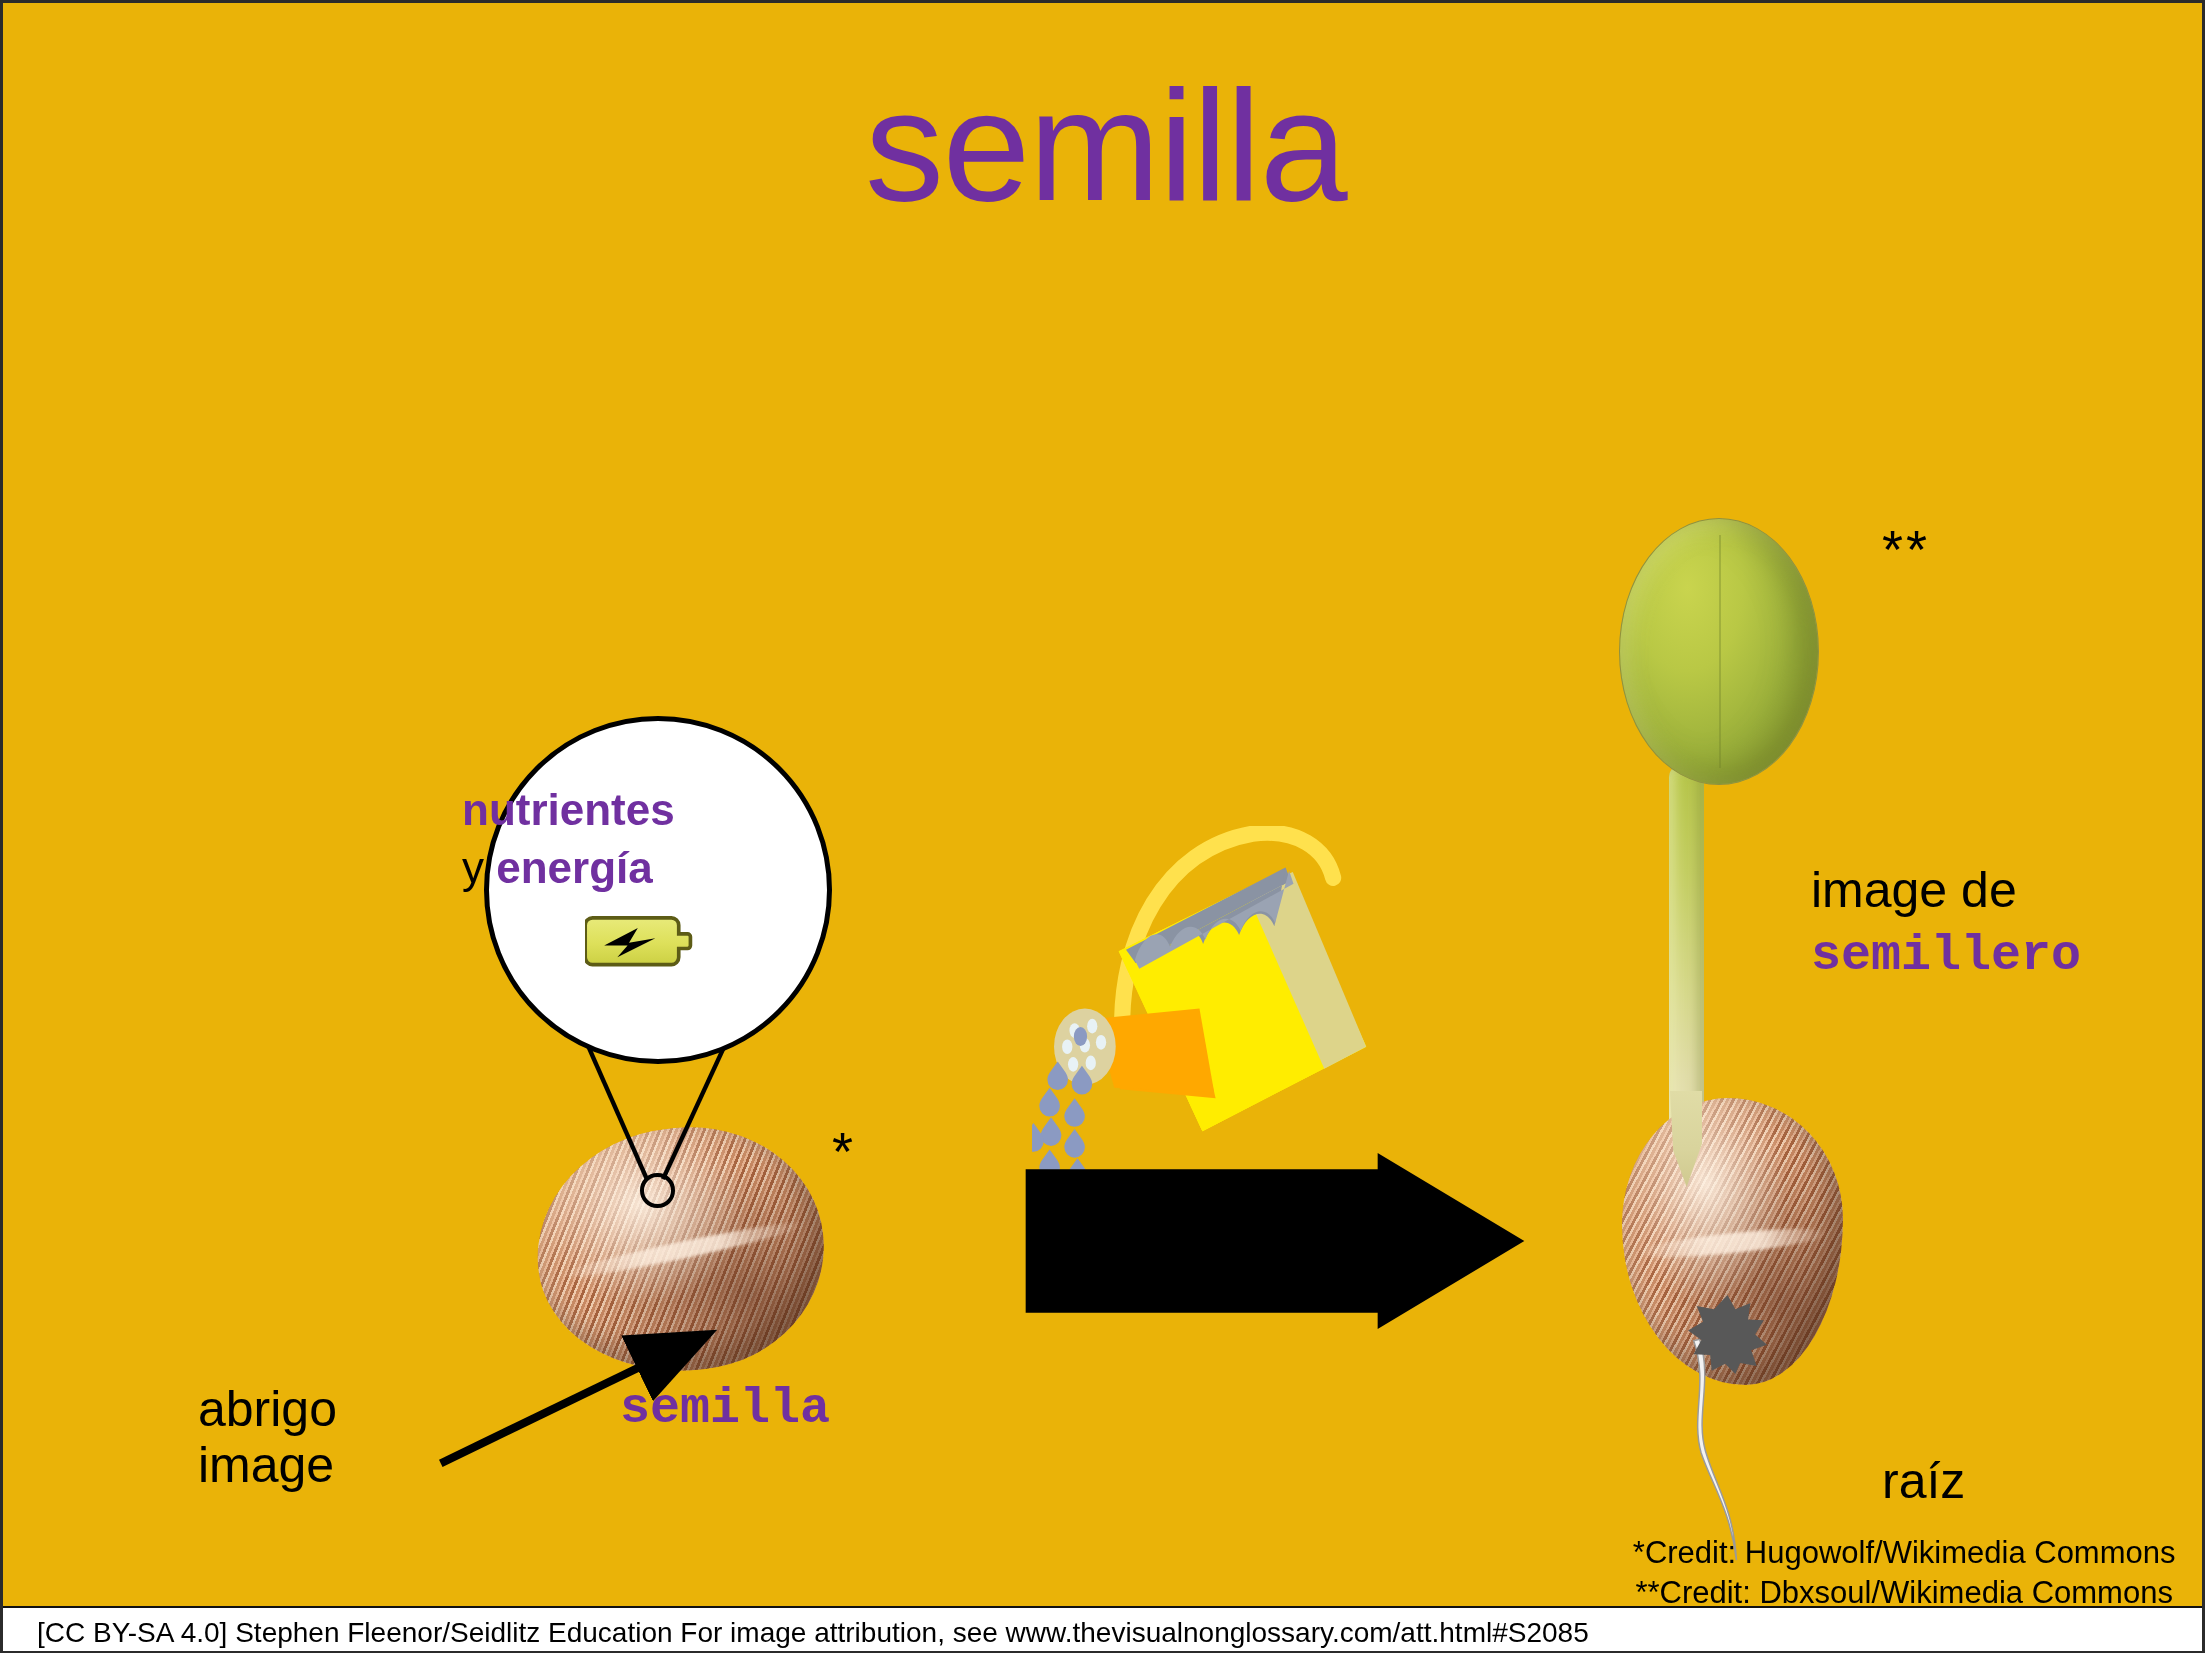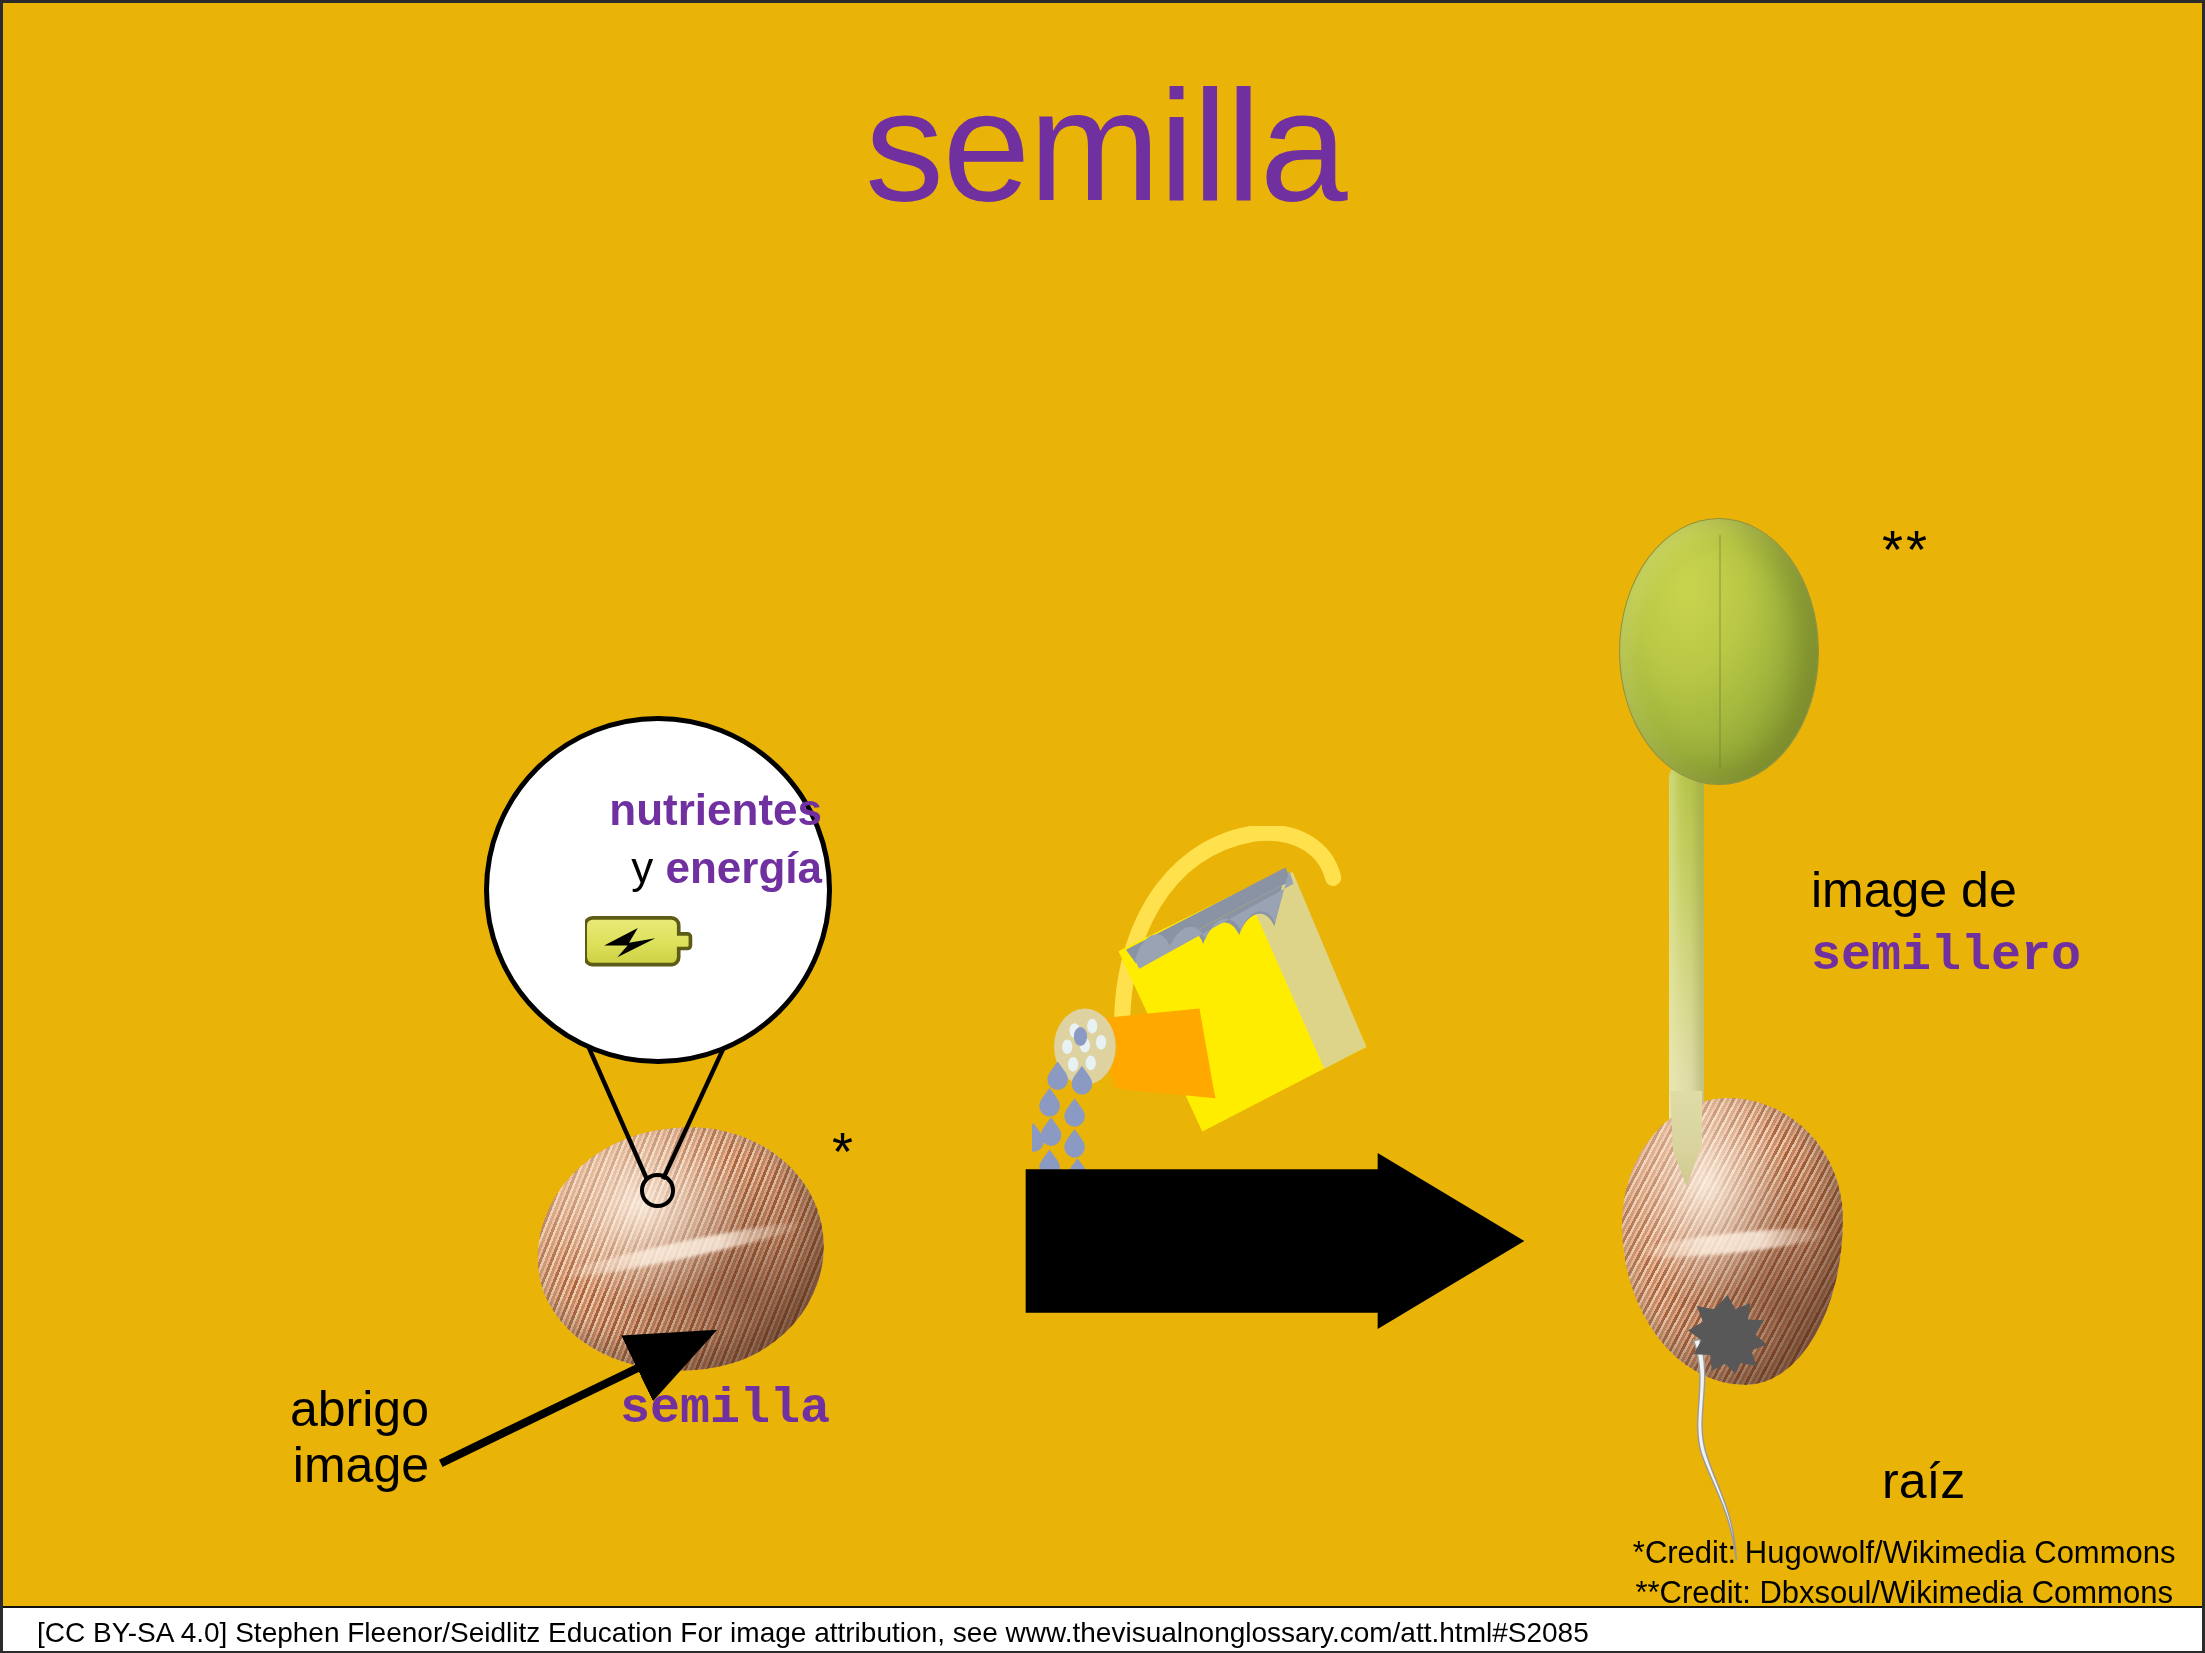--- a/index.html
+++ b/index.html
@@ -34,22 +34,22 @@
   .lbl.ctr{text-align:center;}
 
   
   #callout-circle{
     position:absolute;left:481px;top:713px;
     width:338px;height:338px;border-radius:50%;
     border:5.1px solid #000;background:#fff;
     z-index:6;
   }
   #callout-text{
-    position:absolute;left:481px;top:778px;width:338px;
-    text-align:right;z-index:7;
+    position:absolute;left:459px;top:778px;width:338px;
+    text-align:left;z-index:7;
     font-size:44px;line-height:1.32;color:#7030a0;font-weight:bold;
   }
   #callout-text .plain{color:#000;font-weight:400;}
 
   #battery{
     position:absolute;left:582px;top:909px;
     width:110px;height:57px;z-index:7;
   }
   #mini-circle{
     position:absolute;left:637px;top:1170px;
@@ -119,21 +119,21 @@
     background:#585858;
     clip-path:polygon(50% 0%,60% 18%,79% 10%,76% 31%,96% 32%,85% 50%,100% 63%,80% 70%,87% 90%,66% 86%,60% 100%,47% 87%,30% 96%,28% 76%,7% 75%,17% 57%,0% 45%,19% 34%,11% 14%,33% 18%);
   }
   #root{position:absolute;left:1676px;top:1323px;width:162px;height:243px;z-index:4;}
 
   
   #ast-left{position:absolute;left:829px;top:1117px;font-size:54px;color:#000;z-index:5;}
   #ast-right{position:absolute;left:1879px;top:515px;font-size:54px;color:#000;z-index:5;letter-spacing:2.9px;}
 
   
-  #lbl-abrigo{left:220px;top:1378px;text-align:right;width:206px;}
+  #lbl-abrigo{left:195px;top:1378px;text-align:left;width:206px;}
   #lbl-semilla{left:617px;top:1378px;font-size:50px;}
   #lbl-planta{left:1808px;top:859px;}
   #lbl-semillero{left:1808px;top:925px;}
   #lbl-raiz{left:1879px;top:1450px;}
 
   
   #credits{
     position:absolute;right:26.5px;top:1530px;
     text-align:center;font-size:31px;line-height:1.28;color:#000;
   }

